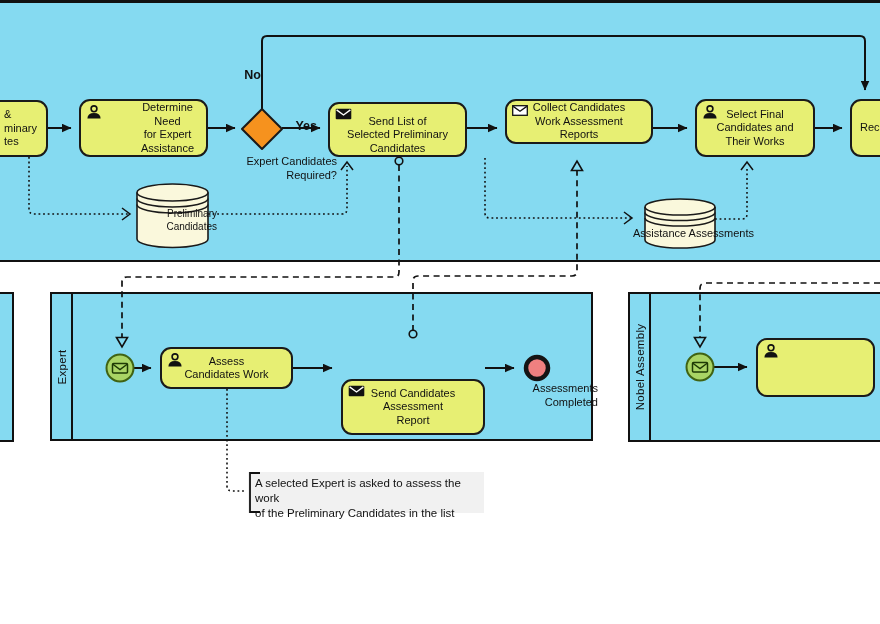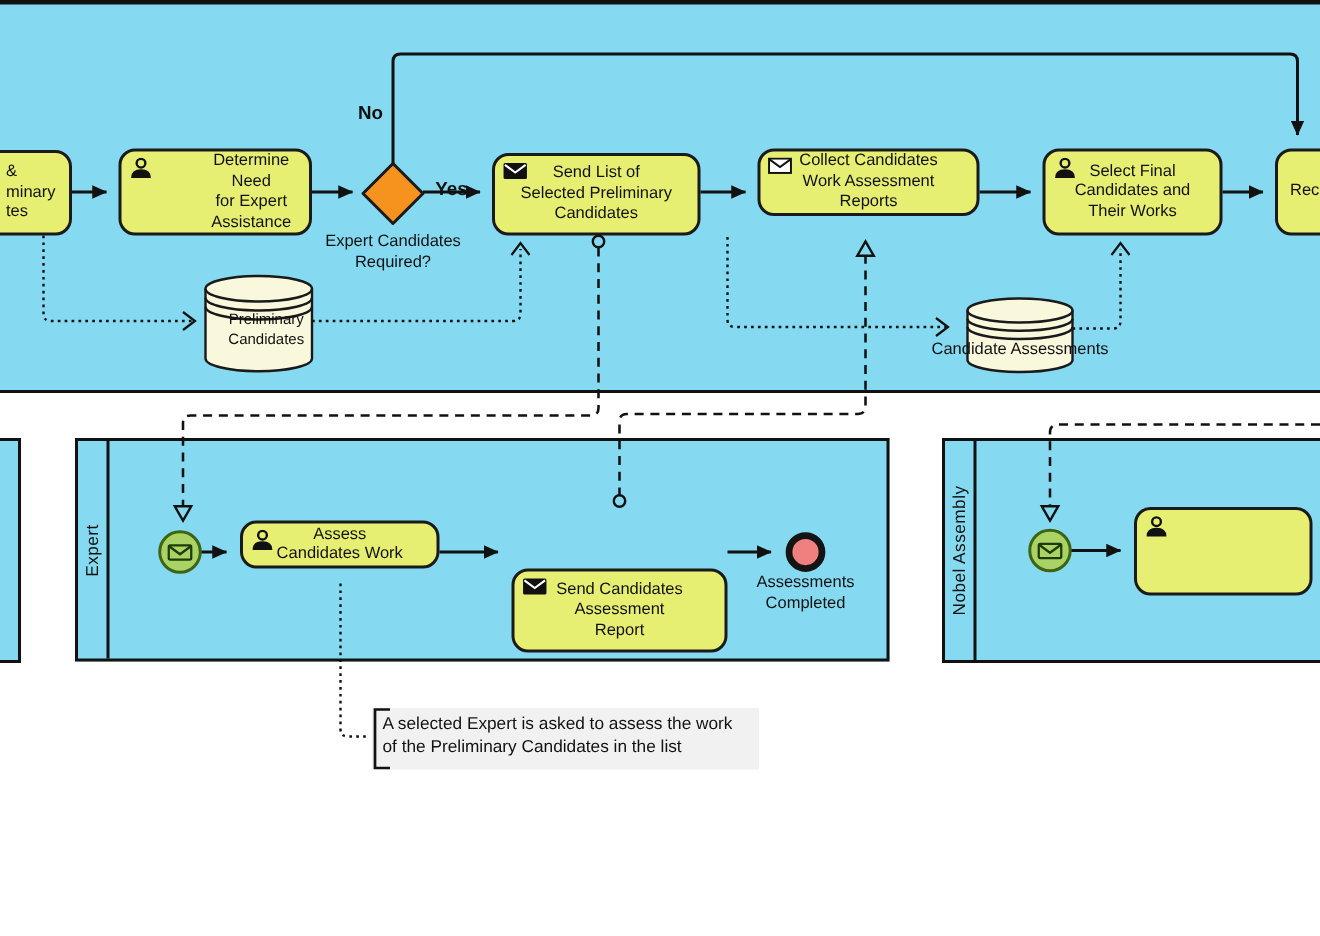--- a/index.html
+++ b/index.html
@@ -23,24 +23,24 @@
   .task{
     position:absolute;z-index:2;box-sizing:border-box;
     background:#E7EF73;border:2px solid #1a1a1a;border-radius:11px;
     display:flex;align-items:center;justify-content:center;
     font-size:11px;line-height:13.5px;
   }
   .task .tlabel{white-space:pre-line;text-align:center;width:100%;}
   .task .ticon{position:absolute;left:5px;top:4px;line-height:0;}
   #task-partial-left .tlabel{text-align:left;padding-left:72px;}
   #task-partial-right .tlabel{text-align:left;padding-left:8px;}
-  .lbl{position:absolute;z-index:2;font-size:11px;line-height:13.5px;text-align:center;white-space:pre-line;}
+  .lbl{position:absolute;z-index:2;font-size:11px;line-height:13.5px;text-align:right;white-space:pre-line;}
   .lbl.bold{font-weight:bold;font-size:12.5px;}
   #note{
-    position:absolute;left:248px;top:472px;width:258px;height:41px;box-sizing:border-box;
+    position:absolute;left:248px;top:472px;width:236px;height:41px;box-sizing:border-box;
     background:#F1F1F1;padding:4px 6px 0 7px;font-size:11.5px;line-height:15px;
     white-space:pre-line;
   }
 </style>
 </head>
 <body>
 
 <div class="pool" id="pool-top"></div>
 <div class="pool" id="pool-left-partial"></div>
 <div class="pool" id="pool-expert">
@@ -145,21 +145,21 @@
   <span class="ticon">
     <svg width="16" height="14" viewBox="0 0 16 14">
         <circle cx="8" cy="3.8" r="2.9" fill="#E7EF73" stroke="#111" stroke-width="1.6"></circle>
         <path d="M1.4,13.6 Q1.4,7.9 8,7.9 Q14.6,7.9 14.6,13.6 Z" fill="#111"></path>
       </svg>
   </span>
   <div class="tlabel">Determine Need
 for Expert Assistance</div>
 </div>
 
-<div class="task" style="left:328px;top:102px;width:139px;height:55px;">
+<div class="task" style="left:328px;top:102px;width:139px;height:55px;align-items:flex-end;">
   <span class="ticon">
     <svg width="17" height="12" viewBox="0 0 17 12">
         <rect x="0.7" y="0.7" width="15.6" height="10.6" rx="1" fill="#111"></rect>
         <path d="M1.6,1.9 L8.5,7 L15.4,1.9" stroke="#fff" stroke-width="1.4" fill="none"></path>
       </svg>
   </span>
   <div class="tlabel">Send List of
 Selected Preliminary
 Candidates</div>
 </div>
@@ -185,21 +185,21 @@
   </span>
   <div class="tlabel">Select Final
 Candidates and
 Their Works</div>
 </div>
 
 <div class="task" id="task-partial-right" style="left:850px;top:99px;width:110px;height:58px;">
   <div class="tlabel">Rec</div>
 </div>
 
-<div class="task" style="left:160px;top:347px;width:133px;height:32px;">
+<div class="task" style="left:160px;top:347px;width:133px;height:42px;">
   <span class="ticon">
     <svg width="16" height="14" viewBox="0 0 16 14">
         <circle cx="8" cy="3.8" r="2.9" fill="#E7EF73" stroke="#111" stroke-width="1.6"></circle>
         <path d="M1.4,13.6 Q1.4,7.9 8,7.9 Q14.6,7.9 14.6,13.6 Z" fill="#111"></path>
       </svg>
   </span>
   <div class="tlabel">Assess
 Candidates Work</div>
 </div>
 
@@ -223,15 +223,15 @@
       </svg>
   </span>
 </div>
 
 <div class="lbl bold" style="left:233px;top:69px;width:28px;">No</div>
 <div class="lbl bold" style="left:285px;top:120px;width:32px;">Yes</div>
 <div class="lbl" style="left:187px;top:155px;width:150px;">Expert Candidates
 Required?</div>
 <div class="lbl" style="left:138px;top:208px;width:79px;font-size:10px;line-height:12.5px;">Preliminary
 Candidates</div>
-<div class="lbl" style="left:606px;top:227px;width:148px;">Candidate Assessments</div>
+<div class="lbl" style="left:606px;top:227px;width:148px;">Assistance Assessments</div>
 <div class="lbl" style="left:476px;top:382px;width:122px;">Assessments
 Completed</div>
 
 </body></html>

